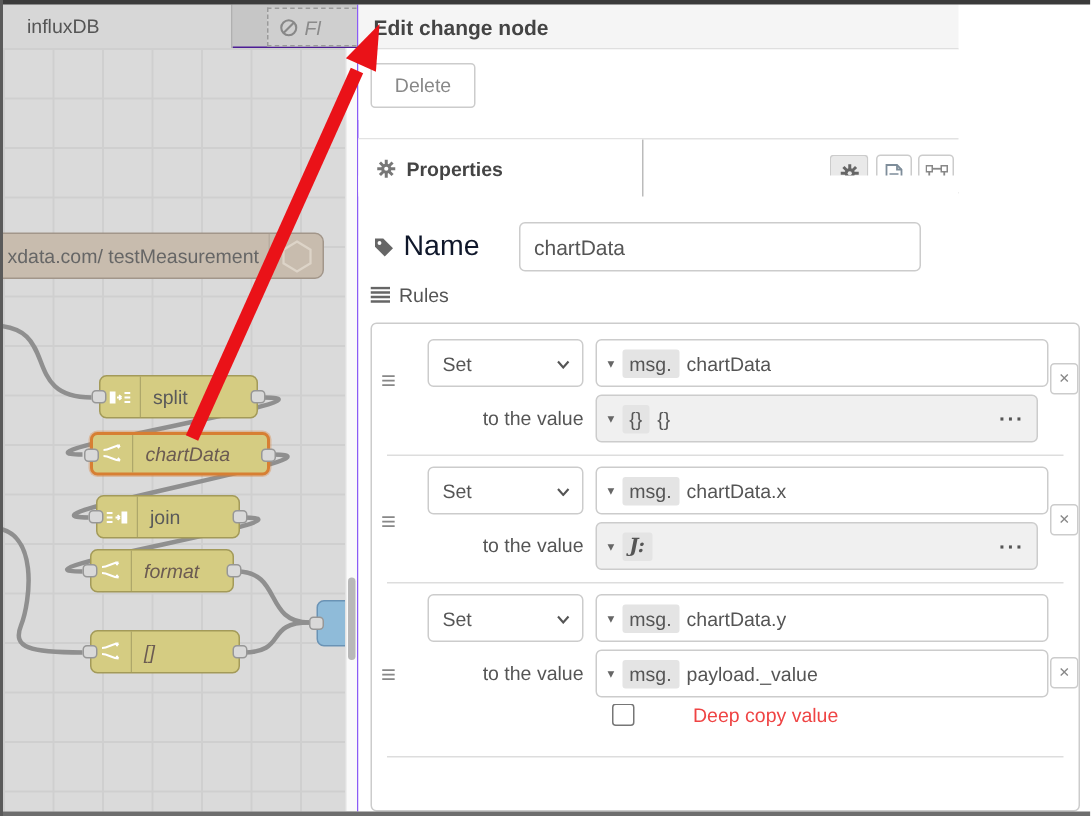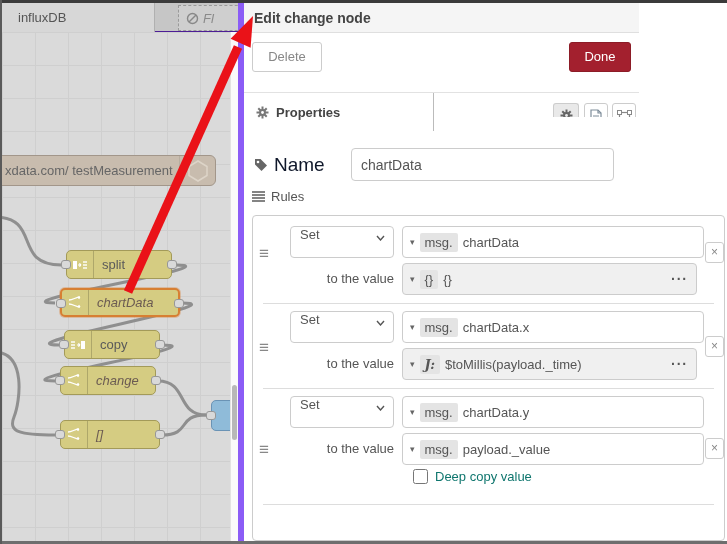--- a/index.html
+++ b/index.html
@@ -38,21 +38,21 @@
   .node-influx .ilabel { flex:1; font-size:13px; color:#666; padding-left:8px; white-space:nowrap; overflow:hidden; }
   .node-influx .iicon { width:36px; height:100%; display:flex; align-items:center; justify-content:center; border-left:1px solid rgba(0,0,0,.08); }
 
   .node-blue { position:absolute; left:209px; top:368px; width:32px; height:31px; background:#8fbbd9; border:1px solid #6a93b5; border-radius:5px; }
   .node-blue .port { top:10px; }
 
   #vscroll-track { position:absolute; right:0; top:29px; bottom:0; width:8px; background:#fafafa; border-left:1px solid #e2e2e2; }
   #vscroll-thumb { position:absolute; right:1px; top:353px; width:5px; height:55px; background:#b8b8b8; border-radius:3px; }
 
   
-  #tray { position:absolute; left:238px; top:3px; width:401px; height:538px; background:#fff; border-left:6px solid #8b5cf6; }
+  #tray { position:absolute; left:238px; top:3px; width:401px; height:538px; background:#fff; border-left:1px solid #8b5cf6; }
   #tray-title { position:absolute; left:0; top:0; right:0; height:30px; background:#f5f5f5; border-bottom:1px solid #dfdfdf; }
   #tray-title span { display:block; padding-left:10px; line-height:30px; font-weight:bold; font-size:14px; color:#444; }
   #tray-toolbar { position:absolute; left:0; top:30px; right:0; height:47px; background:#fff; }
   .btn { position:absolute; top:9px; height:30px; border:1px solid #ccc; border-radius:3px; background:#fff; font-size:13px; color:#888; text-align:center; line-height:28px; cursor:pointer; }
   .btn-delete { left:8px;  width:70px; }
   .btn-cancel { right:78px; width:64px; color:#777; }
   .btn-done   { right:8px; width:62px; background:#a3202e; border-color:#8c1c27; color:#fff; }
 
   #tabrow { position:absolute; left:0; top:77px; right:0; height:37px; border-top:1px solid #e2e2e2; border-bottom:1px solid #bbb; background:#fff;margin-top:12px; }
   .props-tab { position:absolute; left:0; top:0; width:190px; height:38px; background:#fff; border-right:1px solid #bbb; z-index:2; display:flex; align-items:center; gap:7px; padding-left:12px; }
@@ -65,35 +65,35 @@
 
   #form { position:absolute; left:0; top:114px; right:0; bottom:0; background:#fff; }
   .name-row { position:absolute; left:10px; top:31px; right:25px; height:33px; display:flex; align-items:center; }
   .name-label { width:97px; display:flex; align-items:center; gap:6px; font-size:19px; color:#0f172a; }
   .name-input { flex:1; height:33px; border:1px solid #ccc; border-radius:4px; font-size:14px; color:#555; padding-left:9px; font-family:"Liberation Sans",sans-serif; outline:none; }
   .rules-label { position:absolute; left:8px; top:72px; display:flex; align-items:center; gap:6px; font-size:13px; color:#555; }
 
   .rules-box { position:absolute; left:8px; top:98px; width:473px; height:326px; border:1px solid #ccc; border-radius:4px; background:#fff; overflow:hidden; }
   .sep { position:absolute; left:10px; right:10px; border-top:1px solid #ddd; }
   .drag { position:absolute; left:6px; width:20px; font-size:17px; color:#888; letter-spacing:-1px; }
-  .sel { position:absolute; left:37px; width:104px; height:32px; border:1px solid #ccc; border-radius:4px; background:#fff; display:flex; }
+  .sel { position:absolute; left:37px; width:104px; height:32px; border:1px solid #ccc; border-radius:4px; background:#fff; display:flex; align-items:center; }
   .sel .sel-label { font-size:13px; color:#555; padding-left:9px; }
   .sel .chev { margin-left:auto; padding-right:8px; color:#555; }
   .tinput { position:absolute; height:32px; border:1px solid #ccc; border-radius:4px; background:#fff; display:flex; align-items:center; gap:5px; padding-left:7px; font-size:13px; color:#555; }
   .tinput.gray { background:#f0f0f0; }
   .caret { font-size:9px; color:#666; }
   .chip { background:#e4e4e4; border-radius:2px; padding:2px 5px; font-size:13px; color:#555; }
   .chip.expr { font-family:"DejaVu Serif", serif; font-style:italic; font-weight:bold; }
   .tval { white-space:nowrap; overflow:hidden; }
   .dots { margin-left:auto; padding-right:8px; font-weight:bold; color:#555; letter-spacing:1px; font-size:14px; }
   .tolabel { position:absolute; left:37px; width:104px; text-align:right; font-size:13px; color:#555; line-height:32px; }
   .xbtn { position:absolute; left:452px; width:19px; height:21px; border:1px solid #ccc; border-radius:3px; background:#fff; text-align:center; line-height:19px; font-size:12px; color:#888; cursor:pointer; }
   .deep-row { position:absolute; left:160px; top:253px; display:flex; align-items:center; gap:7px; }
   .deep-row input { width:15px; height:15px; margin:0; }
-  .deep-row span { font-size:13px; color:#0f766e; }
+  .deep-row span { font-size:13px; color:#ef4444;margin-left:32px; }
 
   
   #arrow-overlay { position:absolute; left:0; top:0; width:727px; height:544px; pointer-events:none; z-index:40; }
 </style>
 </head>
 <body>
 
 <div id="screen">
 
   <div id="workspace">
@@ -165,32 +165,32 @@
           <svg width="14" height="12" viewBox="0 0 14 12">
               <g stroke="#fff" stroke-width="1.4">
                 <line x1="0" y1="3" x2="4" y2="3"></line>
                 <line x1="0" y1="6" x2="4" y2="6"></line>
                 <line x1="0" y1="9" x2="4" y2="9"></line>
               </g>
               <path d="M6,6 L9,6 M9,6 l-1.6,-1.6 M9,6 l-1.6,1.6" stroke="#fff" stroke-width="1.2" fill="none"></path>
               <rect x="10" y="2" width="4" height="8" fill="#fff"></rect>
             </svg>
         </span>
-        <span class="nlabel">copy</span>
+        <span class="nlabel">join</span>
         <span class="port in"></span>
         <span class="port out"></span>
       </div>
 
       <div class="node" style="left:58px; top:334px; width:96px;">
         <span class="nicon">
           <svg width="14" height="13" viewBox="0 0 14 13">
               <path d="M1,4 C5,4 8,1 12,1 M12,1 l-2.2,-0.1 M12,1 l-1.4,1.8 M1,8 C5,8 8,11 12,11 M12,11 l-2.2,0.1 M12,11 l-1.4,-1.8" stroke="#fff" stroke-width="1.3" fill="none"></path>
             </svg>
         </span>
-        <span class="nlabel it">change</span>
+        <span class="nlabel it">format</span>
         <span class="port in"></span>
         <span class="port out"></span>
       </div>
 
       <div class="node" style="left:58px; top:388px; width:100px;">
         <span class="nicon">
           <svg width="14" height="13" viewBox="0 0 14 13">
               <path d="M1,4 C5,4 8,1 12,1 M12,1 l-2.2,-0.1 M12,1 l-1.4,1.8 M1,8 C5,8 8,11 12,11 M12,11 l-2.2,0.1 M12,11 l-1.4,-1.8" stroke="#fff" stroke-width="1.3" fill="none"></path>
             </svg>
         </span>
@@ -209,21 +209,20 @@
     </div>
   </div>
 
   <div id="tray">
     <div id="tray-title">
       <span>Edit change node</span>
     </div>
 
     <div id="tray-toolbar">
       <div class="btn btn-delete">Delete</div>
-      <div class="btn btn-done">Done</div>
     </div>
 
     <div id="tabrow">
       <div class="props-tab">
         <svg width="13" height="13" viewBox="0 0 13 13">
           <g stroke="#777" stroke-width="2">
               <line x1="6.5" y1="0.5" x2="6.5" y2="12.5"></line>
               <line x1="0.5" y1="6.5" x2="12.5" y2="6.5"></line>
               <line x1="2.3" y1="2.3" x2="10.7" y2="10.7"></line>
               <line x1="10.7" y1="2.3" x2="2.3" y2="10.7"></line>
@@ -331,21 +330,20 @@
           </div>
           <div class="tinput" style="top:95px; left:149px; width:302px;">
             <span class="caret">▾</span>
             <span class="chip">msg.</span>
             <span class="tval">chartData.x</span>
           </div>
           <span class="tolabel" style="top:132px;">to the value</span>
           <div class="tinput gray" style="top:132px; left:149px; width:295px;">
             <span class="caret">▾</span>
             <span class="chip expr">J:</span>
-            <span class="tval">$toMillis(payload._time)</span>
             <span class="dots">···</span>
           </div>
           <span class="xbtn" style="top:120px;">×</span>
         </div>
 
         <div class="sep" style="top:172px;"></div>
 
         <div>
           <span class="drag" style="top:224px;">≡</span>
           <div class="sel" style="top:180px;">

